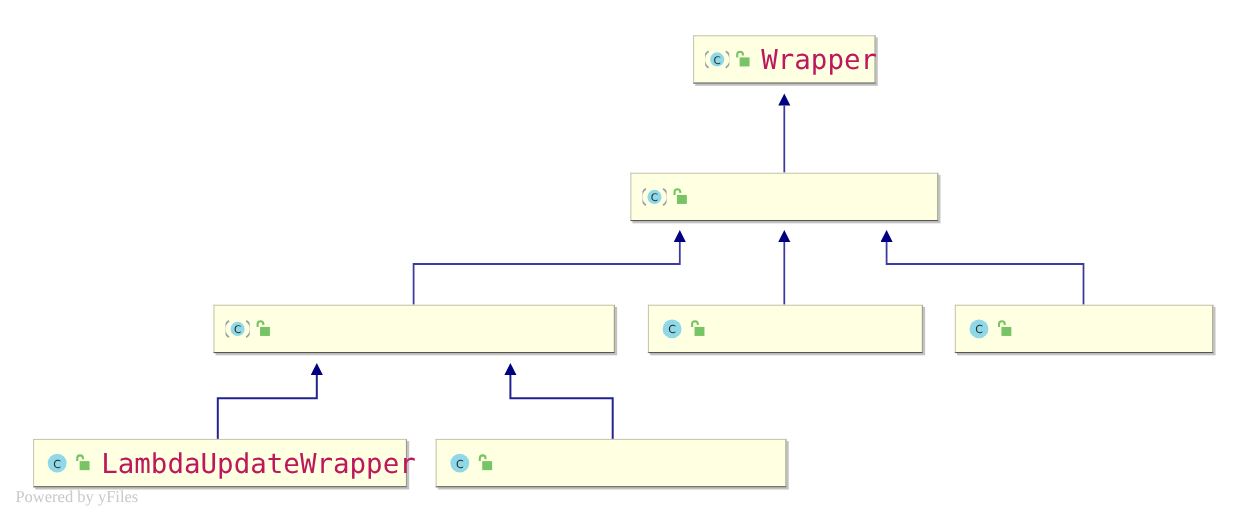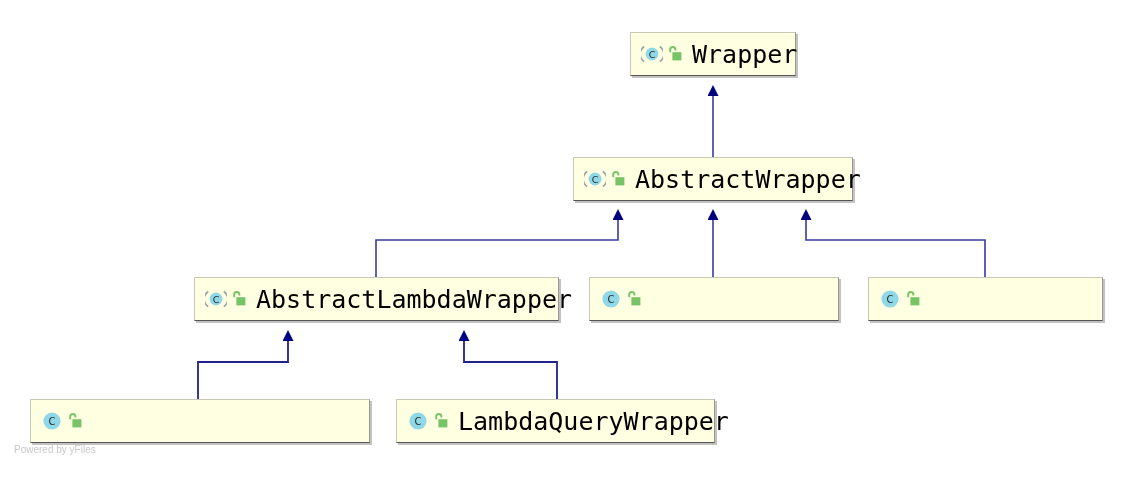--- a/index.html
+++ b/index.html
@@ -40,30 +40,30 @@
     align-items: center;
     flex: 0 0 auto;
   }
   .icon-class { display: block; }
   .icon-lock { display: block; margin-left: 3px; }
   .node-label {
     margin-left: 9px;
     font-family: "DejaVu Sans Mono", "Liberation Mono", monospace;
     font-size: 25px;
     line-height: 1;
-    color: #000000;
+    color: #be185d;
     white-space: nowrap;
     letter-spacing: 0px;
   }
   #watermark {
     position: absolute;
     left: 14px;
     top: 444px;
-    font-family: Liberation Sans, sans-serif;
-    font-size: 10px;
+    font-family: Liberation Serif, serif;
+    font-size: 15px;
     color: #c9c9c9;
     white-space: nowrap;
     z-index: 9;
   }
 </style>
 </head>
 <body>
 
 <div id="diagram-root">
 
@@ -121,37 +121,35 @@
         <path d="M3.2,3.5 A9,9 0 0 0 3.2,18.5" stroke="#9aa0a6" stroke-width="1.6" fill="none"></path>
         <path d="M18.8,3.5 A9,9 0 0 1 18.8,18.5" stroke="#9aa0a6" stroke-width="1.6" fill="none"></path>
         <circle cx="11" cy="11" r="6.4" fill="#8FD8E8"></circle>
         <text x="11" y="15" text-anchor="middle" font-family="DejaVu Sans, sans-serif" font-size="9.5" fill="#2a2a2a">C</text>
       </svg>
       <svg class="icon-lock" width="17" height="18" viewBox="0 0 17 18">
         <path d="M4.2,7.2 L4.2,4.6 A2.6,2.6 0 0 1 9.4,4.6 L9.4,5.4" stroke="#77C466" stroke-width="1.9" fill="none"></path>
         <rect x="6.4" y="7.2" width="9" height="8.2" fill="#77C466"></rect>
       </svg>
     </span>
-    <span class="node-label">AbstractWrapper</span>
   </div>
 
   <div class="uml-node" style="left:194px; top:277px; width:365px; height:44px;">
     <span class="node-icons">
       <svg class="icon-class" width="22" height="22" viewBox="0 0 22 22">
         <path d="M3.2,3.5 A9,9 0 0 0 3.2,18.5" stroke="#9aa0a6" stroke-width="1.6" fill="none"></path>
         <path d="M18.8,3.5 A9,9 0 0 1 18.8,18.5" stroke="#9aa0a6" stroke-width="1.6" fill="none"></path>
         <circle cx="11" cy="11" r="6.4" fill="#8FD8E8"></circle>
         <text x="11" y="15" text-anchor="middle" font-family="DejaVu Sans, sans-serif" font-size="9.5" fill="#2a2a2a">C</text>
       </svg>
       <svg class="icon-lock" width="17" height="18" viewBox="0 0 17 18">
         <path d="M4.2,7.2 L4.2,4.6 A2.6,2.6 0 0 1 9.4,4.6 L9.4,5.4" stroke="#77C466" stroke-width="1.9" fill="none"></path>
         <rect x="6.4" y="7.2" width="9" height="8.2" fill="#77C466"></rect>
       </svg>
     </span>
-    <span class="node-label">AbstractLambdaWrapper</span>
   </div>
 
   <div class="uml-node" style="left:589px; top:277px; width:250px; height:44px;">
     <span class="node-icons">
       <svg class="icon-class" width="22" height="22" viewBox="0 0 22 22">
         <circle cx="11" cy="11" r="8.6" fill="#8FD8E8"></circle>
         <text x="11" y="15" text-anchor="middle" font-family="DejaVu Sans, sans-serif" font-size="10" fill="#2a2a2a">C</text>
       </svg>
       <svg class="icon-lock" width="17" height="18" viewBox="0 0 17 18">
         <path d="M4.2,7.2 L4.2,4.6 A2.6,2.6 0 0 1 9.4,4.6 L9.4,5.4" stroke="#77C466" stroke-width="1.9" fill="none"></path>
@@ -177,31 +175,31 @@
     <span class="node-icons">
       <svg class="icon-class" width="22" height="22" viewBox="0 0 22 22">
         <circle cx="11" cy="11" r="8.6" fill="#8FD8E8"></circle>
         <text x="11" y="15" text-anchor="middle" font-family="DejaVu Sans, sans-serif" font-size="10" fill="#2a2a2a">C</text>
       </svg>
       <svg class="icon-lock" width="17" height="18" viewBox="0 0 17 18">
         <path d="M4.2,7.2 L4.2,4.6 A2.6,2.6 0 0 1 9.4,4.6 L9.4,5.4" stroke="#77C466" stroke-width="1.9" fill="none"></path>
         <rect x="6.4" y="7.2" width="9" height="8.2" fill="#77C466"></rect>
       </svg>
     </span>
+    <span class="node-label">LambdaUpdateWrapper</span>
   </div>
 
   <div class="uml-node" style="left:396px; top:399px; width:319px; height:44px;">
     <span class="node-icons">
       <svg class="icon-class" width="22" height="22" viewBox="0 0 22 22">
         <circle cx="11" cy="11" r="8.6" fill="#8FD8E8"></circle>
         <text x="11" y="15" text-anchor="middle" font-family="DejaVu Sans, sans-serif" font-size="10" fill="#2a2a2a">C</text>
       </svg>
       <svg class="icon-lock" width="17" height="18" viewBox="0 0 17 18">
         <path d="M4.2,7.2 L4.2,4.6 A2.6,2.6 0 0 1 9.4,4.6 L9.4,5.4" stroke="#77C466" stroke-width="1.9" fill="none"></path>
         <rect x="6.4" y="7.2" width="9" height="8.2" fill="#77C466"></rect>
       </svg>
     </span>
-    <span class="node-label">LambdaQueryWrapper</span>
   </div>
 
   <div id="watermark">Powered by yFiles</div>
 
 </div>
 
 </body></html>

